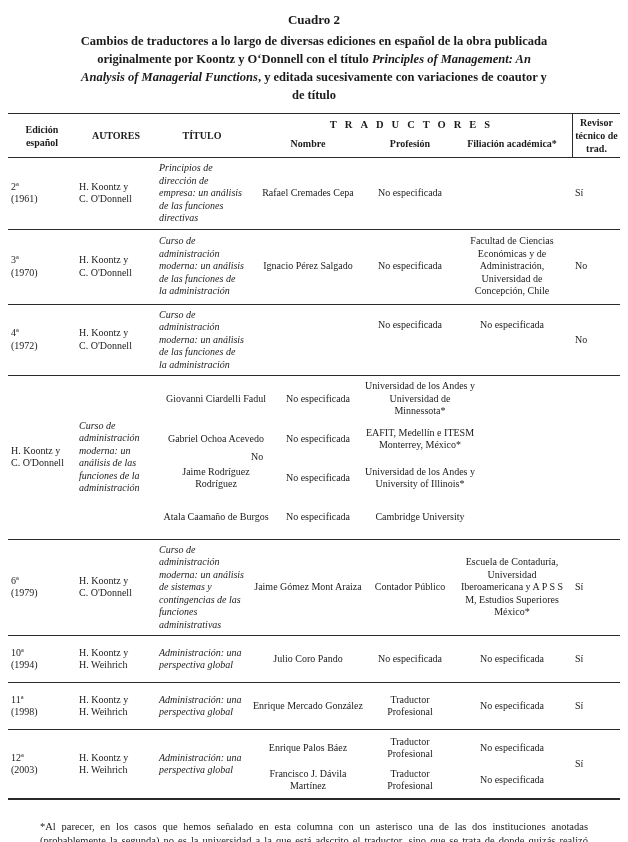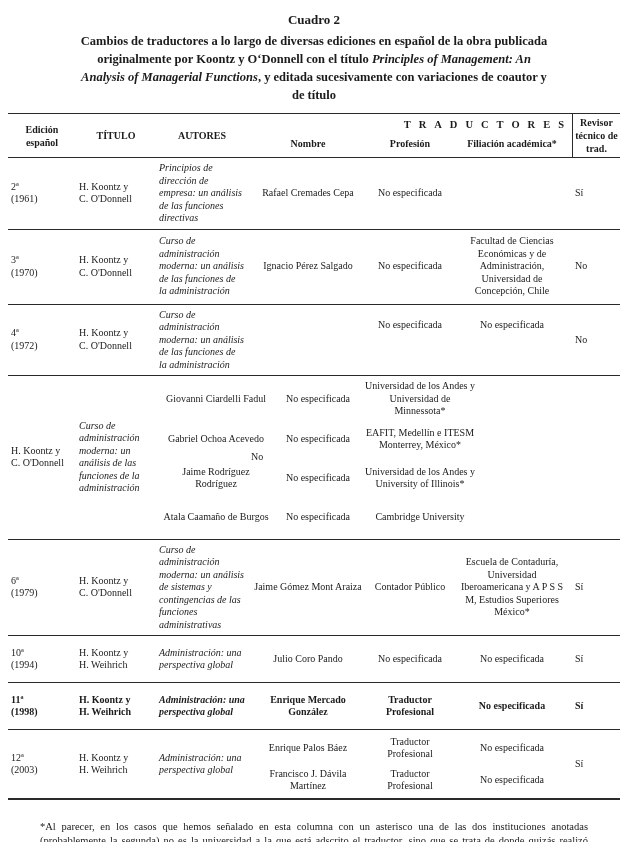--- a/index.html
+++ b/index.html
@@ -47,21 +47,21 @@
   .th {
     display: flex;
     align-items: center;
     justify-content: center;
     text-align: center;
     padding: 2px 1px;
   }
   .pre { white-space: pre-line; }
   .trad-group { display: flex; flex-direction: column; }
   .trad-title {
-    text-align: right;
+    text-align: center;
     letter-spacing: 8px;
     text-indent: 8px;
     padding-top: 4px;
     font-size: 10.5px;
   }
   .trad-sub {
     display: grid;
     grid-template-columns: 120px 84px 120px;
     flex: 1;
     align-items: center;
@@ -96,21 +96,21 @@
   }
   .sub { text-align: center; padding: 1px 5px; }
 
   .tbody .trow:nth-child(1) { min-height: 56px; }
   .tbody .trow:nth-child(2) { min-height: 74px; }
   .tbody .trow:nth-child(3) { min-height: 70px; }
   .tbody .trow:nth-child(4) { min-height: 154px; }
   .tbody .trow:nth-child(4) .subrow { min-height: 37px; }
   .tbody .trow:nth-child(5) { min-height: 90px; }
   .tbody .trow:nth-child(6) { min-height: 46px; }
-  .tbody .trow:nth-child(7) { min-height: 46px; font-weight: bold; }
+  .tbody .trow:nth-child(7) { min-height: 46px; }
   .tbody .trow:nth-child(8) { min-height: 66px; }
   .tbody .trow:last-child { border-bottom: 2px solid #2a2a2a; }
 
   
   .footnote {
     margin: 20px 32px 0 32px;
     font-size: 10.5px;
     line-height: 13.5px;
     text-align: justify;
   }
@@ -123,22 +123,22 @@
   <div class="title-block">
     <div class="title-label">Cuadro 2</div>
     <div class="caption"><span>Cambios de traductores a lo largo de diversas ediciones en español de la obra publicada originalmente por Koontz y O‘Donnell con el título </span><span class="italic">Principles of Management: An Analysis of Managerial Functions</span><span>, y editada sucesivamente con variaciones de coautor y de título</span></div>
   </div>
 
   <div class="table">
 
     <div class="thead">
       <div class="th pre">Edición
 español</div>
+      <div class="th">AUTORES</div>
       <div class="th">TÍTULO</div>
-      <div class="th">AUTORES</div>
       <div class="trad-group">
         <div class="trad-title">TRADUCTORES</div>
         <div class="trad-sub">
           <div class="th">Nombre</div>
           <div class="th">Profesión</div>
           <div class="th">Filiación académica*</div>
         </div>
       </div>
       <div class="th rev-head">Revisor técnico de trad.</div>
     </div>

